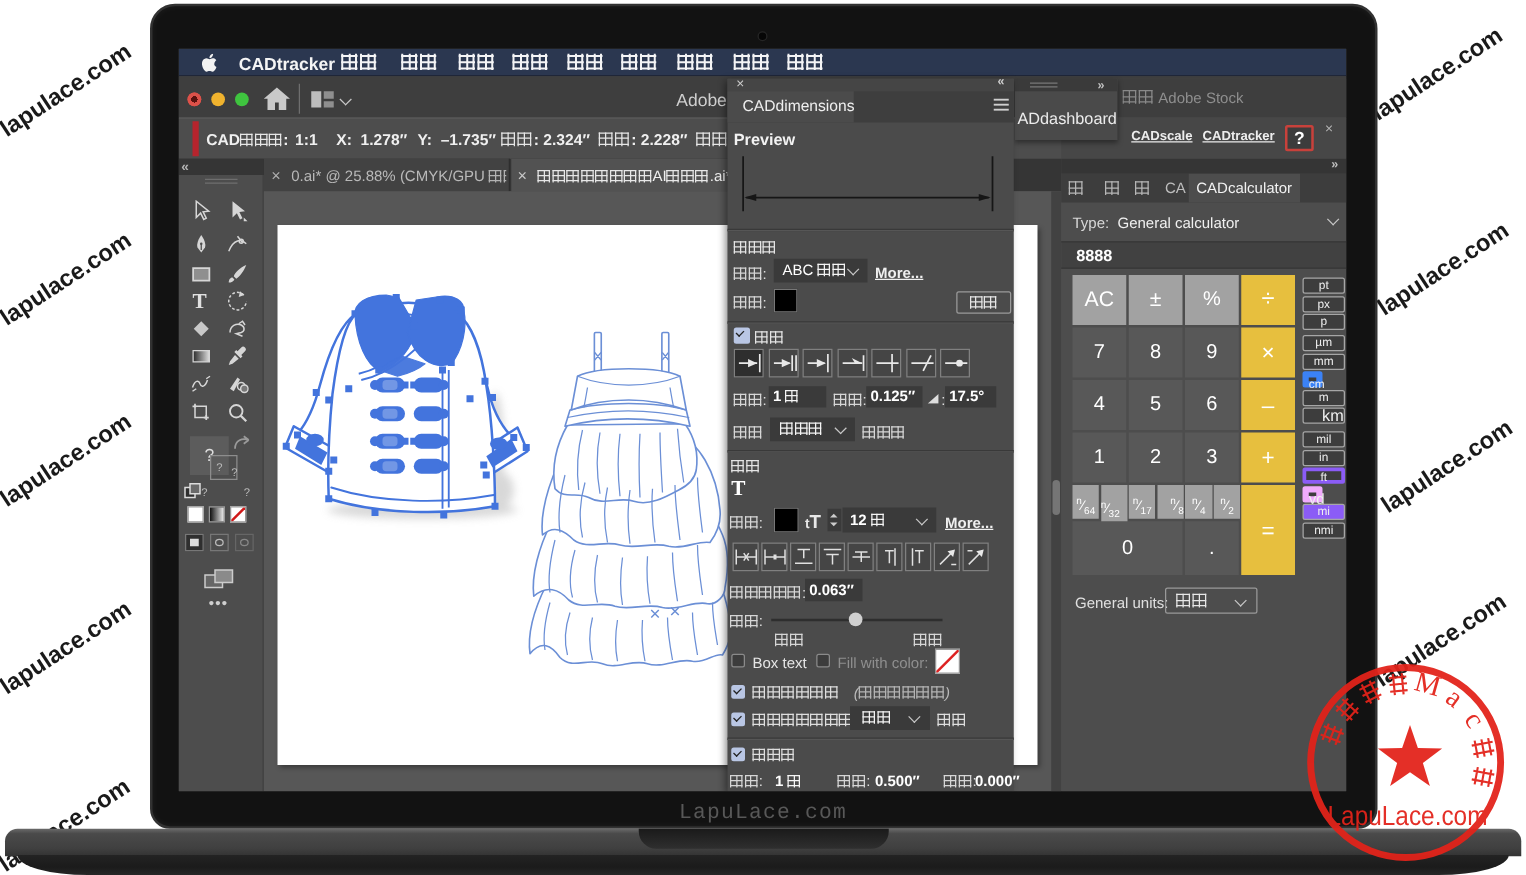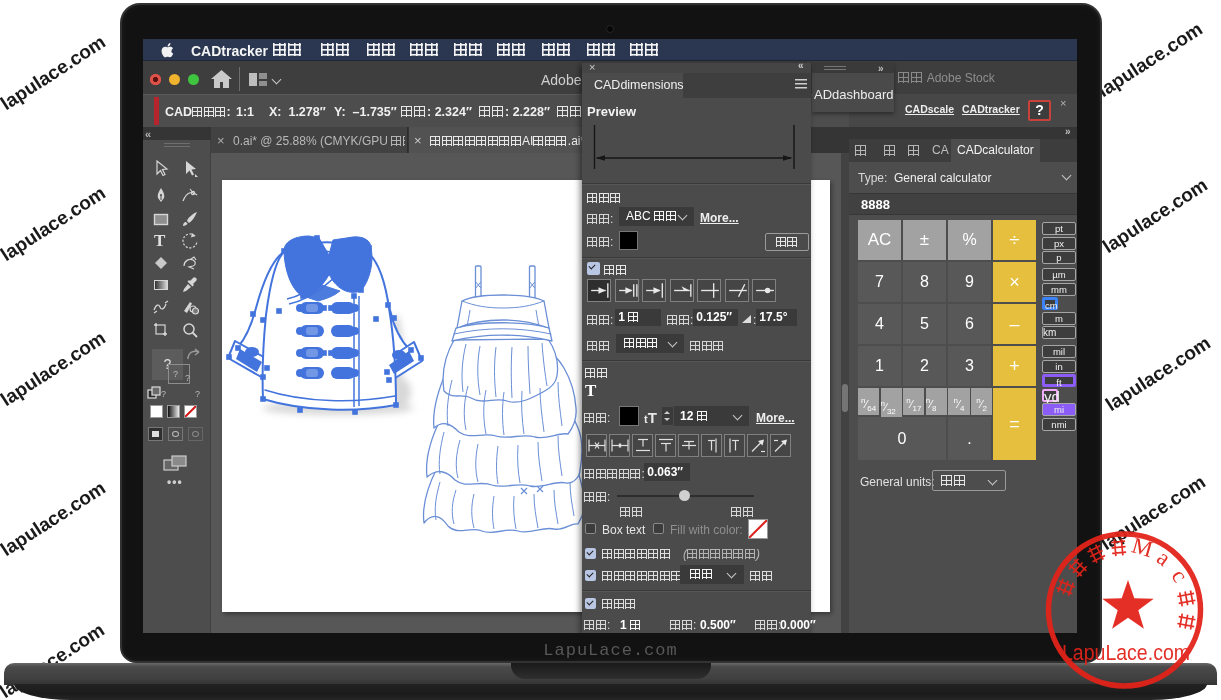--- a/index.html
+++ b/index.html
@@ -403,38 +403,38 @@
 <div class="abs" style="left:54px;top:241px;width:43px;height:40px;background:#585858;color:#fff;font-size:16px;text-align:center;line-height:40px">5</div>
 <div class="abs" style="left:99px;top:241px;width:43px;height:40px;background:#585858;color:#fff;font-size:16px;text-align:center;line-height:40px">6</div>
 <div class="abs" style="left:144px;top:241px;width:43px;height:40px;background:#e7bf3e;color:#fff;font-size:18px;text-align:center;line-height:40px">–</div>
 <div class="abs" style="left:9px;top:283px;width:43px;height:40px;background:#585858;color:#fff;font-size:16px;text-align:center;line-height:40px">1</div>
 <div class="abs" style="left:54px;top:283px;width:43px;height:40px;background:#585858;color:#fff;font-size:16px;text-align:center;line-height:40px">2</div>
 <div class="abs" style="left:99px;top:283px;width:43px;height:40px;background:#585858;color:#fff;font-size:16px;text-align:center;line-height:40px">3</div>
 <div class="abs" style="left:144px;top:283px;width:43px;height:40px;background:#e7bf3e;color:#fff;font-size:18px;text-align:center;line-height:40px">+</div>
 <div class="abs" style="left:9.0px;top:325px;width:21.2px;height:27px;background:#a2a2a2;color:#fff;font-size:11px;text-align:center;line-height:25px"><sup style="font-size:8px">n</sup>⁄<sub style="font-size:8px">64</sub></div>
 <div class="abs" style="left:31.6px;top:325px;width:21.2px;height:41px;background:#a2a2a2;color:#fff;font-size:11px;line-height:32px"><sup style="font-size:8px">n</sup>⁄<sub style="font-size:8px">32</sub></div>
 <div class="abs" style="left:54.2px;top:325px;width:21.2px;height:27px;background:#a2a2a2;color:#fff;font-size:11px;text-align:center;line-height:25px"><sup style="font-size:8px">n</sup>⁄<sub style="font-size:8px">17</sub></div>
-<div class="abs" style="left:76.8px;top:325px;width:21.2px;height:27px;background:#a2a2a2;color:#fff;font-size:11px;text-align:left;line-height:25px"><sup style="font-size:8px">n</sup>⁄<sub style="font-size:8px">8</sub></div>
+<div class="abs" style="left:76.8px;top:325px;width:21.2px;height:27px;background:#a2a2a2;color:#fff;font-size:11px;text-align:right;line-height:25px"><sup style="font-size:8px">n</sup>⁄<sub style="font-size:8px">8</sub></div>
 <div class="abs" style="left:99.4px;top:325px;width:21.2px;height:27px;background:#a2a2a2;color:#fff;font-size:11px;text-align:center;line-height:25px"><sup style="font-size:8px">n</sup>⁄<sub style="font-size:8px">4</sub></div>
 <div class="abs" style="left:122.0px;top:325px;width:21.2px;height:27px;background:#a2a2a2;color:#fff;font-size:11px;text-align:center;line-height:25px"><sup style="font-size:8px">n</sup>⁄<sub style="font-size:8px">2</sub></div>
 <div class="abs" style="left:9px;top:354px;width:88px;height:43px;background:#585858;color:#fff;font-size:16px;text-align:center;line-height:43px">0</div>
 <div class="abs" style="left:99px;top:354px;width:43px;height:43px;background:#585858;color:#fff;font-size:16px;text-align:center;line-height:43px">.</div>
 <div class="abs" style="left:144px;top:325px;width:43px;height:72px;background:#e7bf3e;color:#fff;font-size:18px;text-align:center;line-height:72px">=</div>
 <div class="abs" style="left:193px;top:159px;width:34px;height:13px;background:#3d3d3d;border:1px solid #a6a6a6;border-radius:2px;color:#f0f0f0;font-size:9.5px;text-align:center;line-height:11px">pt</div>
 <div class="abs" style="left:193px;top:173.5px;width:34px;height:13px;background:#3d3d3d;border:1px solid #a6a6a6;border-radius:2px;color:#f0f0f0;font-size:9.5px;text-align:center;line-height:11px">px</div>
 <div class="abs" style="left:193px;top:188px;width:34px;height:13px;background:#3d3d3d;border:1px solid #a6a6a6;border-radius:2px;color:#f0f0f0;font-size:9.5px;text-align:center;line-height:11px">p</div>
 <div class="abs" style="left:193px;top:205px;width:34px;height:13px;background:#3d3d3d;border:1px solid #a6a6a6;border-radius:2px;color:#f0f0f0;font-size:9.5px;text-align:center;line-height:11px">µm</div>
 <div class="abs" style="left:193px;top:219.5px;width:34px;height:13px;background:#3d3d3d;border:1px solid #a6a6a6;border-radius:2px;color:#f0f0f0;font-size:9.5px;text-align:center;line-height:11px">mm</div>
-<div class="abs" style="left:193px;top:234px;width:16px;height:13px;background:#3d3d3d;border:3px solid #3b82f6;border-radius:2px;color:#f0f0f0;font-size:9.5px;text-align:center;line-height:11px">cm</div>
+<div class="abs" style="left:193px;top:234px;width:16px;height:13px;background:#3d3d3d;border:5px solid #3b82f6;border-radius:2px;color:#f0f0f0;font-size:9.5px;text-align:center;line-height:11px">cm</div>
 <div class="abs" style="left:193px;top:248.5px;width:34px;height:13px;background:#3d3d3d;border:1px solid #a6a6a6;border-radius:2px;color:#f0f0f0;font-size:9.5px;text-align:center;line-height:11px">m</div>
-<div class="abs" style="left:193px;top:263px;width:34px;height:13px;background:#3d3d3d;border:1px solid #a6a6a6;border-radius:2px;color:#f0f0f0;font-size:10px;text-align:left;line-height:11px">km</div>
+<div class="abs" style="left:193px;top:263px;width:34px;height:13px;background:#3d3d3d;border:1px solid #a6a6a6;border-radius:2px;color:#f0f0f0;font-size:13px;text-align:right;line-height:11px">km</div>
 <div class="abs" style="left:193px;top:282px;width:34px;height:13px;background:#3d3d3d;border:1px solid #a6a6a6;border-radius:2px;color:#f0f0f0;font-size:9.5px;text-align:center;line-height:11px">mil</div>
 <div class="abs" style="left:193px;top:296.5px;width:34px;height:13px;background:#3d3d3d;border:1px solid #a6a6a6;border-radius:2px;color:#f0f0f0;font-size:9.5px;text-align:center;line-height:11px">in</div>
 <div class="abs" style="left:193px;top:311px;width:34px;height:13px;background:#3d3d3d;border:3px solid #8b5cf6;border-radius:2px;color:#f0f0f0;font-size:9.5px;text-align:center;line-height:11px">ft</div>
-<div class="abs" style="left:193px;top:325.5px;width:16px;height:13px;background:#3d3d3d;border:2px solid #f0abfc;border-radius:2px;color:#f0f0f0;font-size:15px;text-align:center;line-height:11px">yd</div>
+<div class="abs" style="left:193px;top:325.5px;width:16px;height:13px;background:#3d3d3d;border:5px solid #f0abfc;border-radius:2px;color:#f0f0f0;font-size:12px;text-align:center;line-height:11px">yd</div>
 <div class="abs" style="left:193px;top:340px;width:34px;height:13px;background:#8b5cf6;border:1px solid #a6a6a6;border-radius:2px;color:#f0f0f0;font-size:9.5px;text-align:center;line-height:11px">mi</div>
 <div class="abs" style="left:193px;top:354.5px;width:34px;height:13px;background:#3d3d3d;border:1px solid #a6a6a6;border-radius:2px;color:#f0f0f0;font-size:9.5px;text-align:center;line-height:11px">nmi</div>
 <span class="txt" style="left:11px;top:412px;color:#e0e0e0;font-size:12px">General units:</span>
 <div class="abs" style="left:83px;top:407px;width:74px;height:21px;border:1px solid #999;border-radius:2px;color:#f0f0f0">
           <span class="txt" style="left:8px;top:3px"><i class="c"></i><i class="c"></i></span>
           <span class="chv" style="position:absolute;left:56px;top:6px"></span>
         </div>
 </div>
 <div class="abs" style="left:669px;top:24px;width:82px;height:49px;background:#4a4a4a;box-shadow:0 2px 4px rgba(0,0,0,.4)">
         <div style="position:absolute;left:0;top:0;width:82px;height:10px;background:#3a3a3a"></div>

